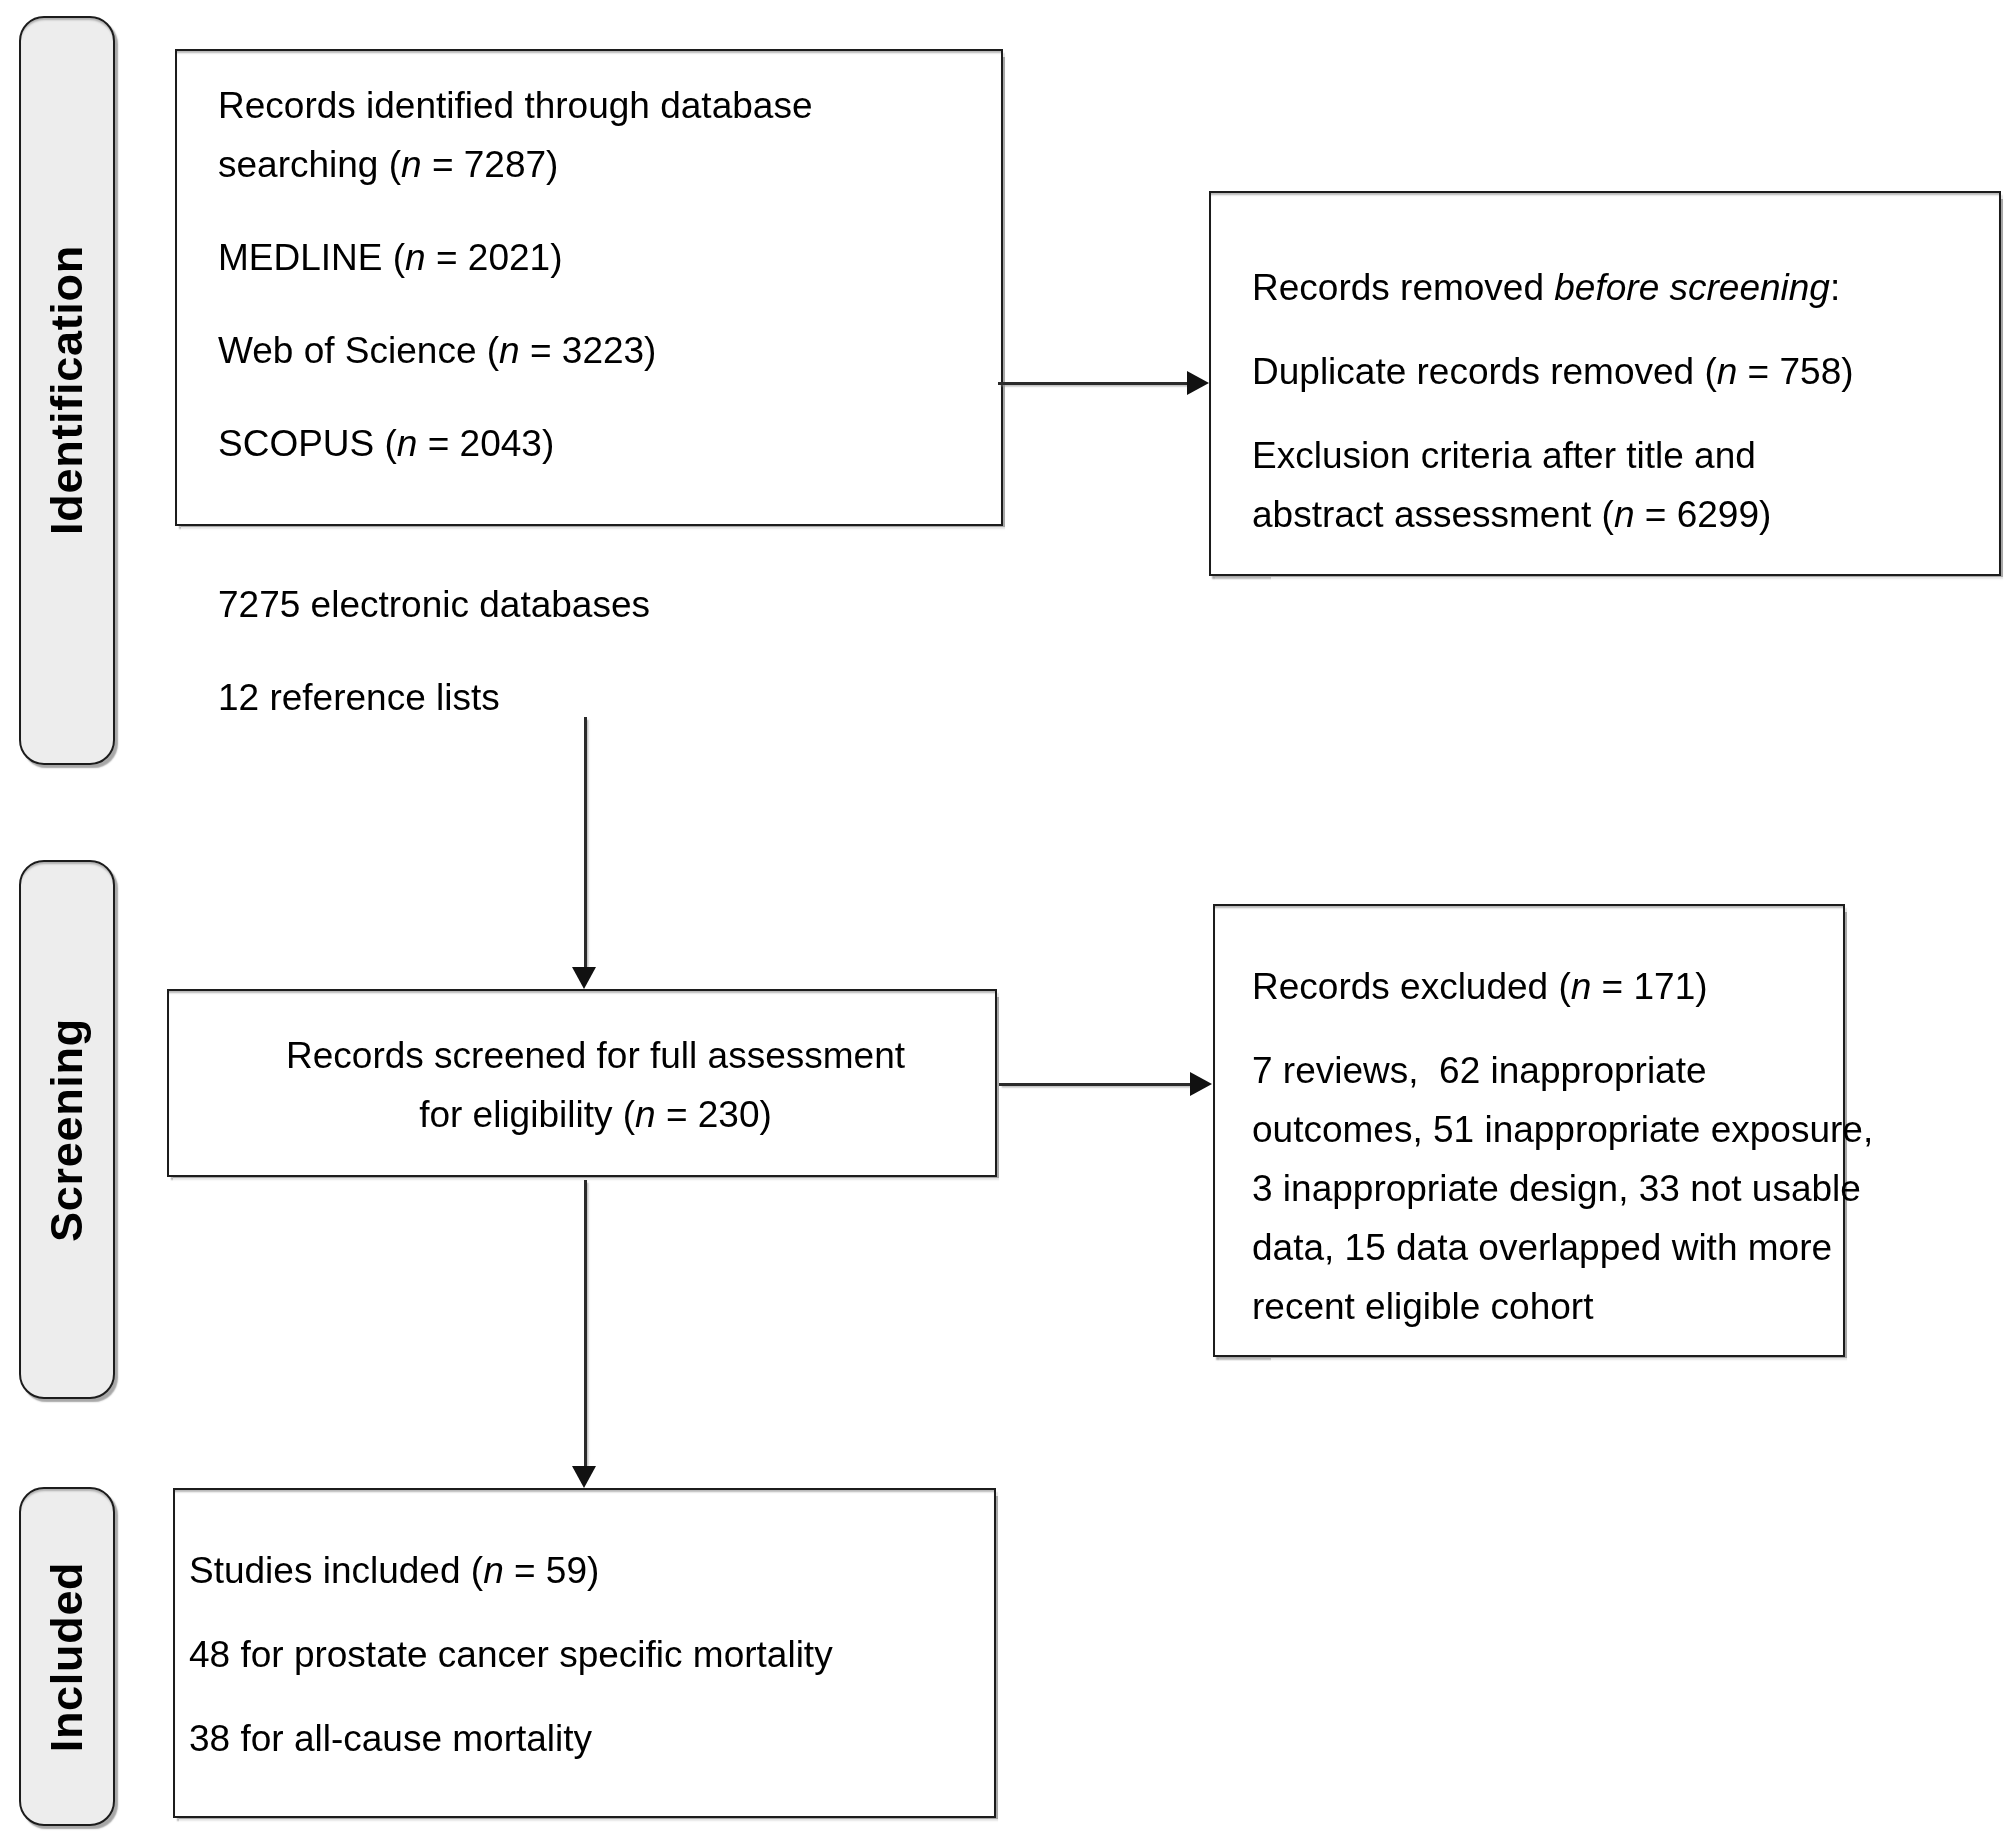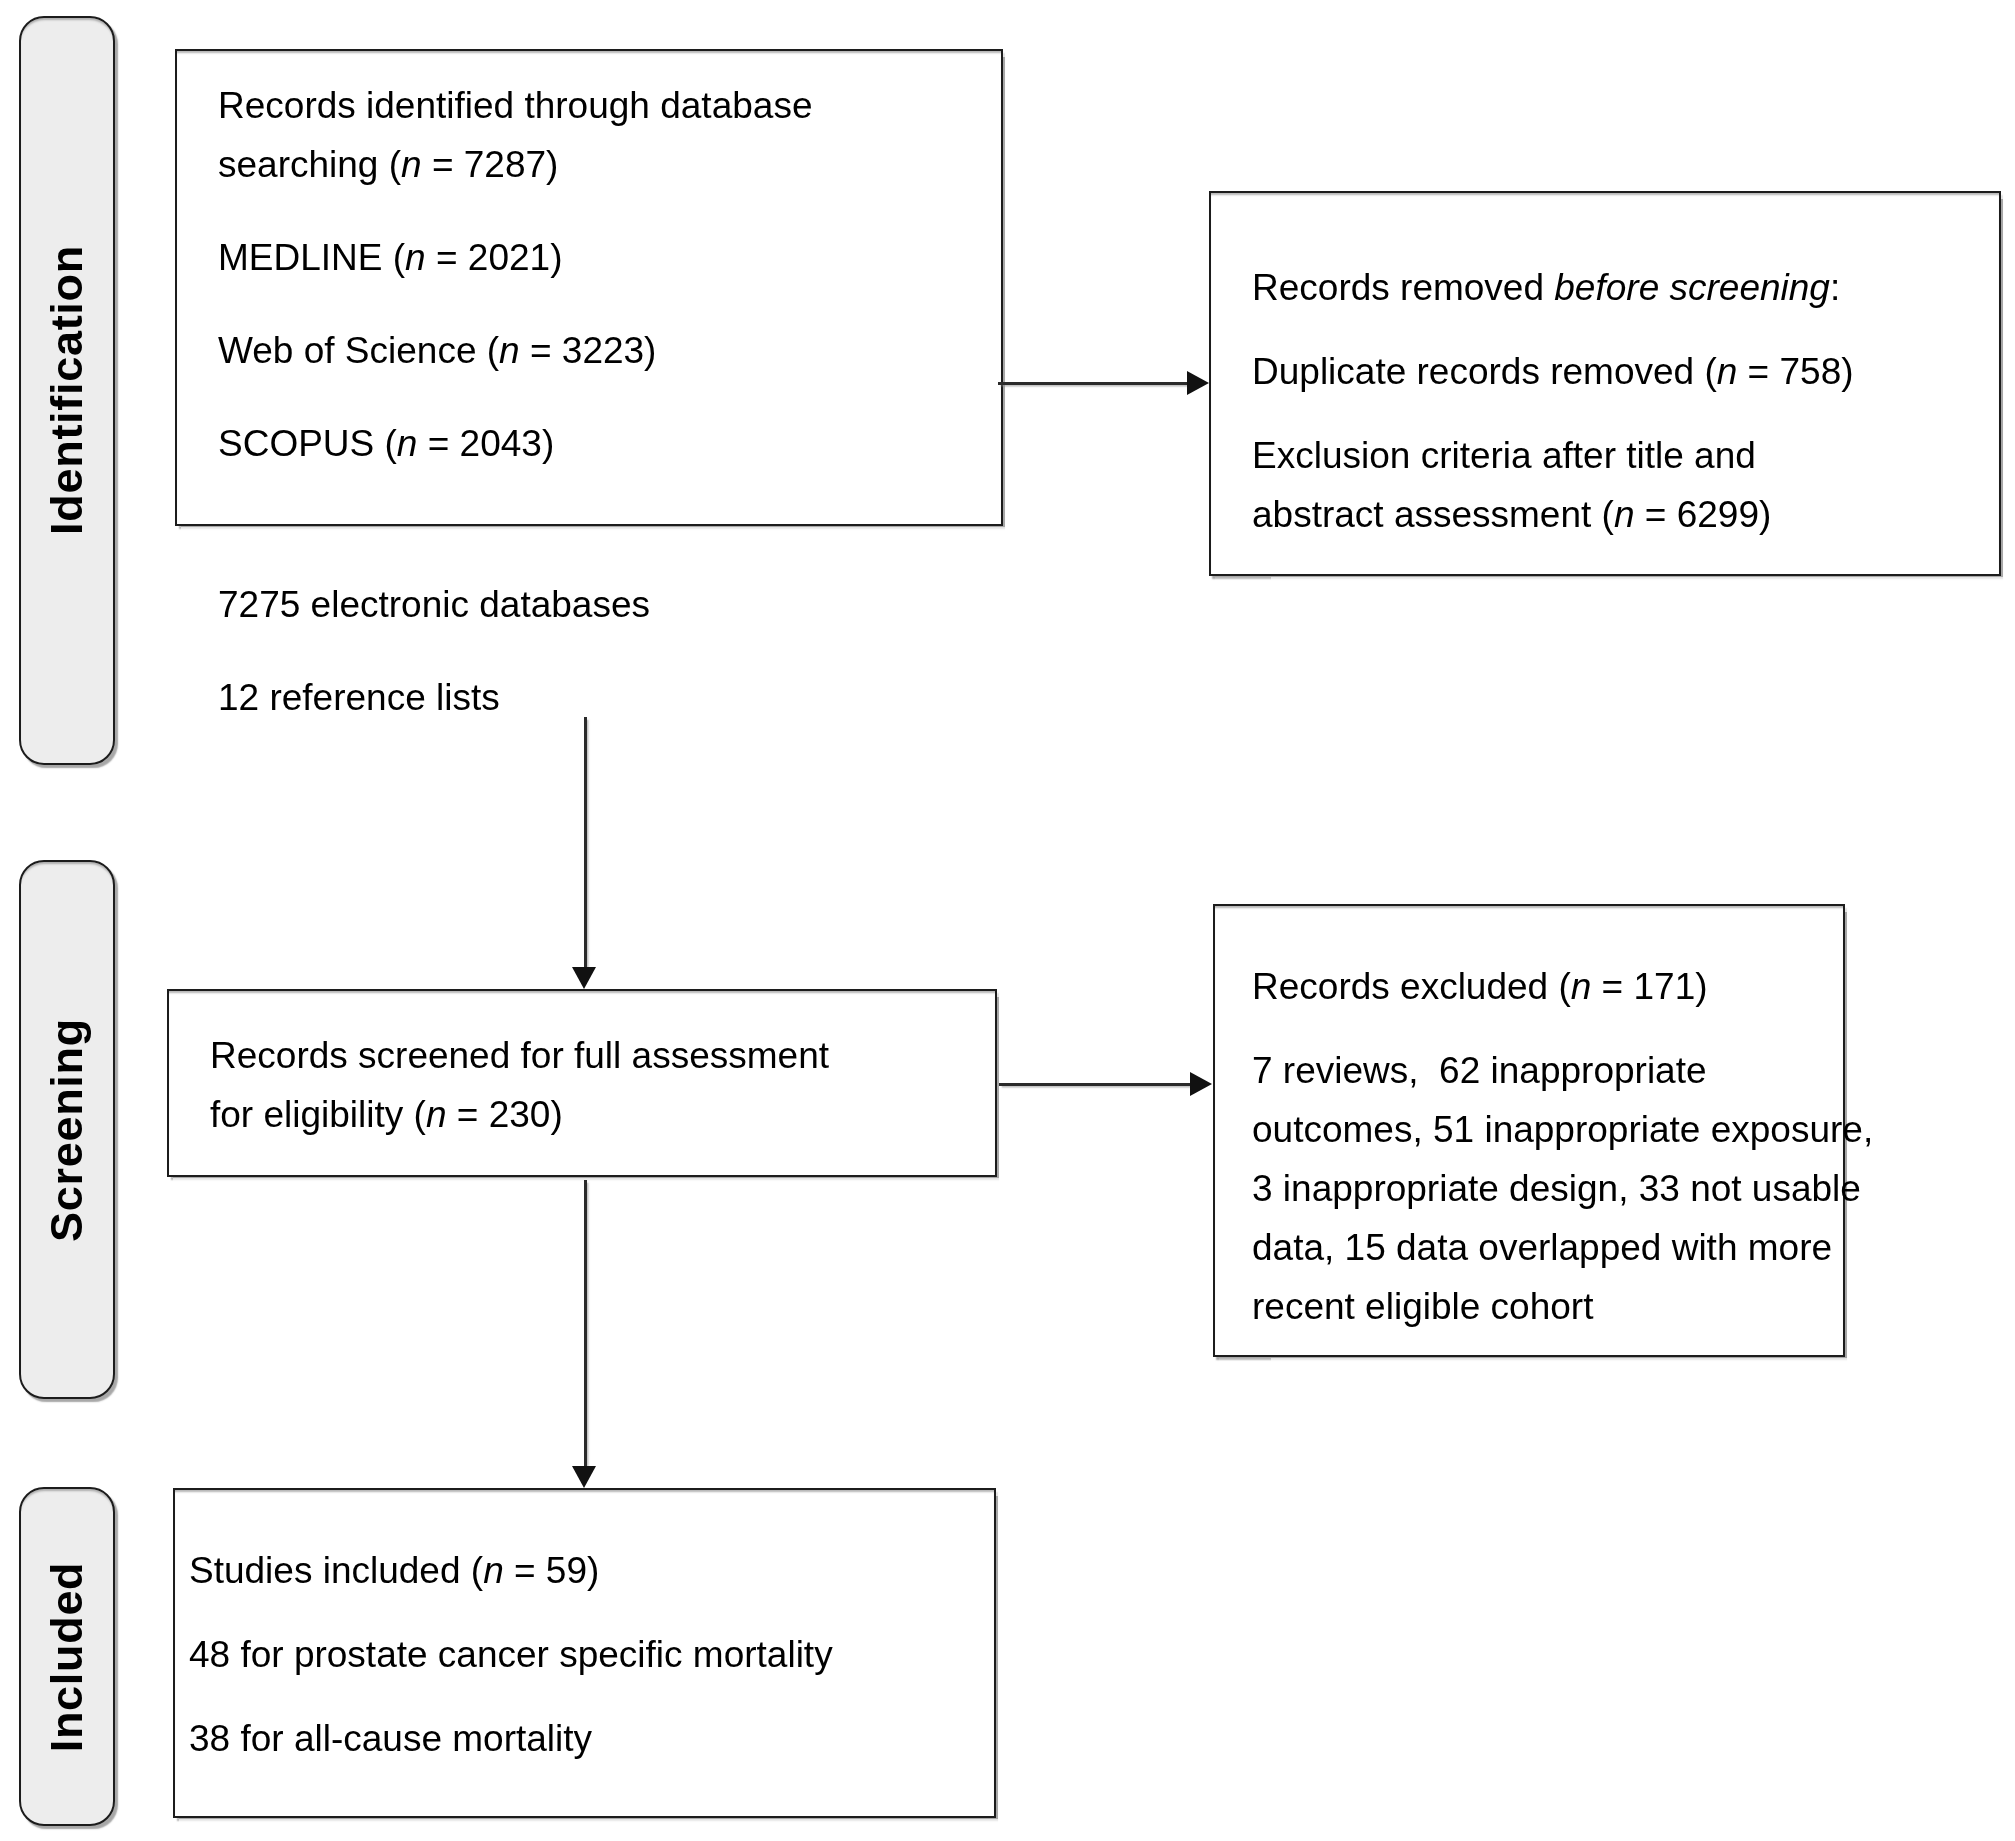--- a/index.html
+++ b/index.html
@@ -36,21 +36,21 @@
     font-size:37px;
     line-height:59px;
   }
   .flowbox .line{white-space:pre;}
   .flowbox .line i{font-style:italic;}
   .flowbox .blank{height:25px;}
 
   #box-identified{padding:25px 14px 0 41px;}
   #box-identified .blank{height:34px;}
   #box-removed{padding:65px 14px 0 41px;}
-  #box-screened{padding:35px 14px 0 41px;}
+  #box-screened{padding:35px 14px 0 41px;text-align:center;}
   #box-excluded{padding:51px 14px 0 37px;}
   #box-included-studies{padding:51px 14px 0 14px;text-align:left;}
 
   .vline,.hline{
     position:absolute;
     background:#2b2b2b;
     box-shadow:2.1px 2.1px 1.4px -0.7px rgba(130,130,130,.6);
   }
   .arrowhead{
     position:absolute;

